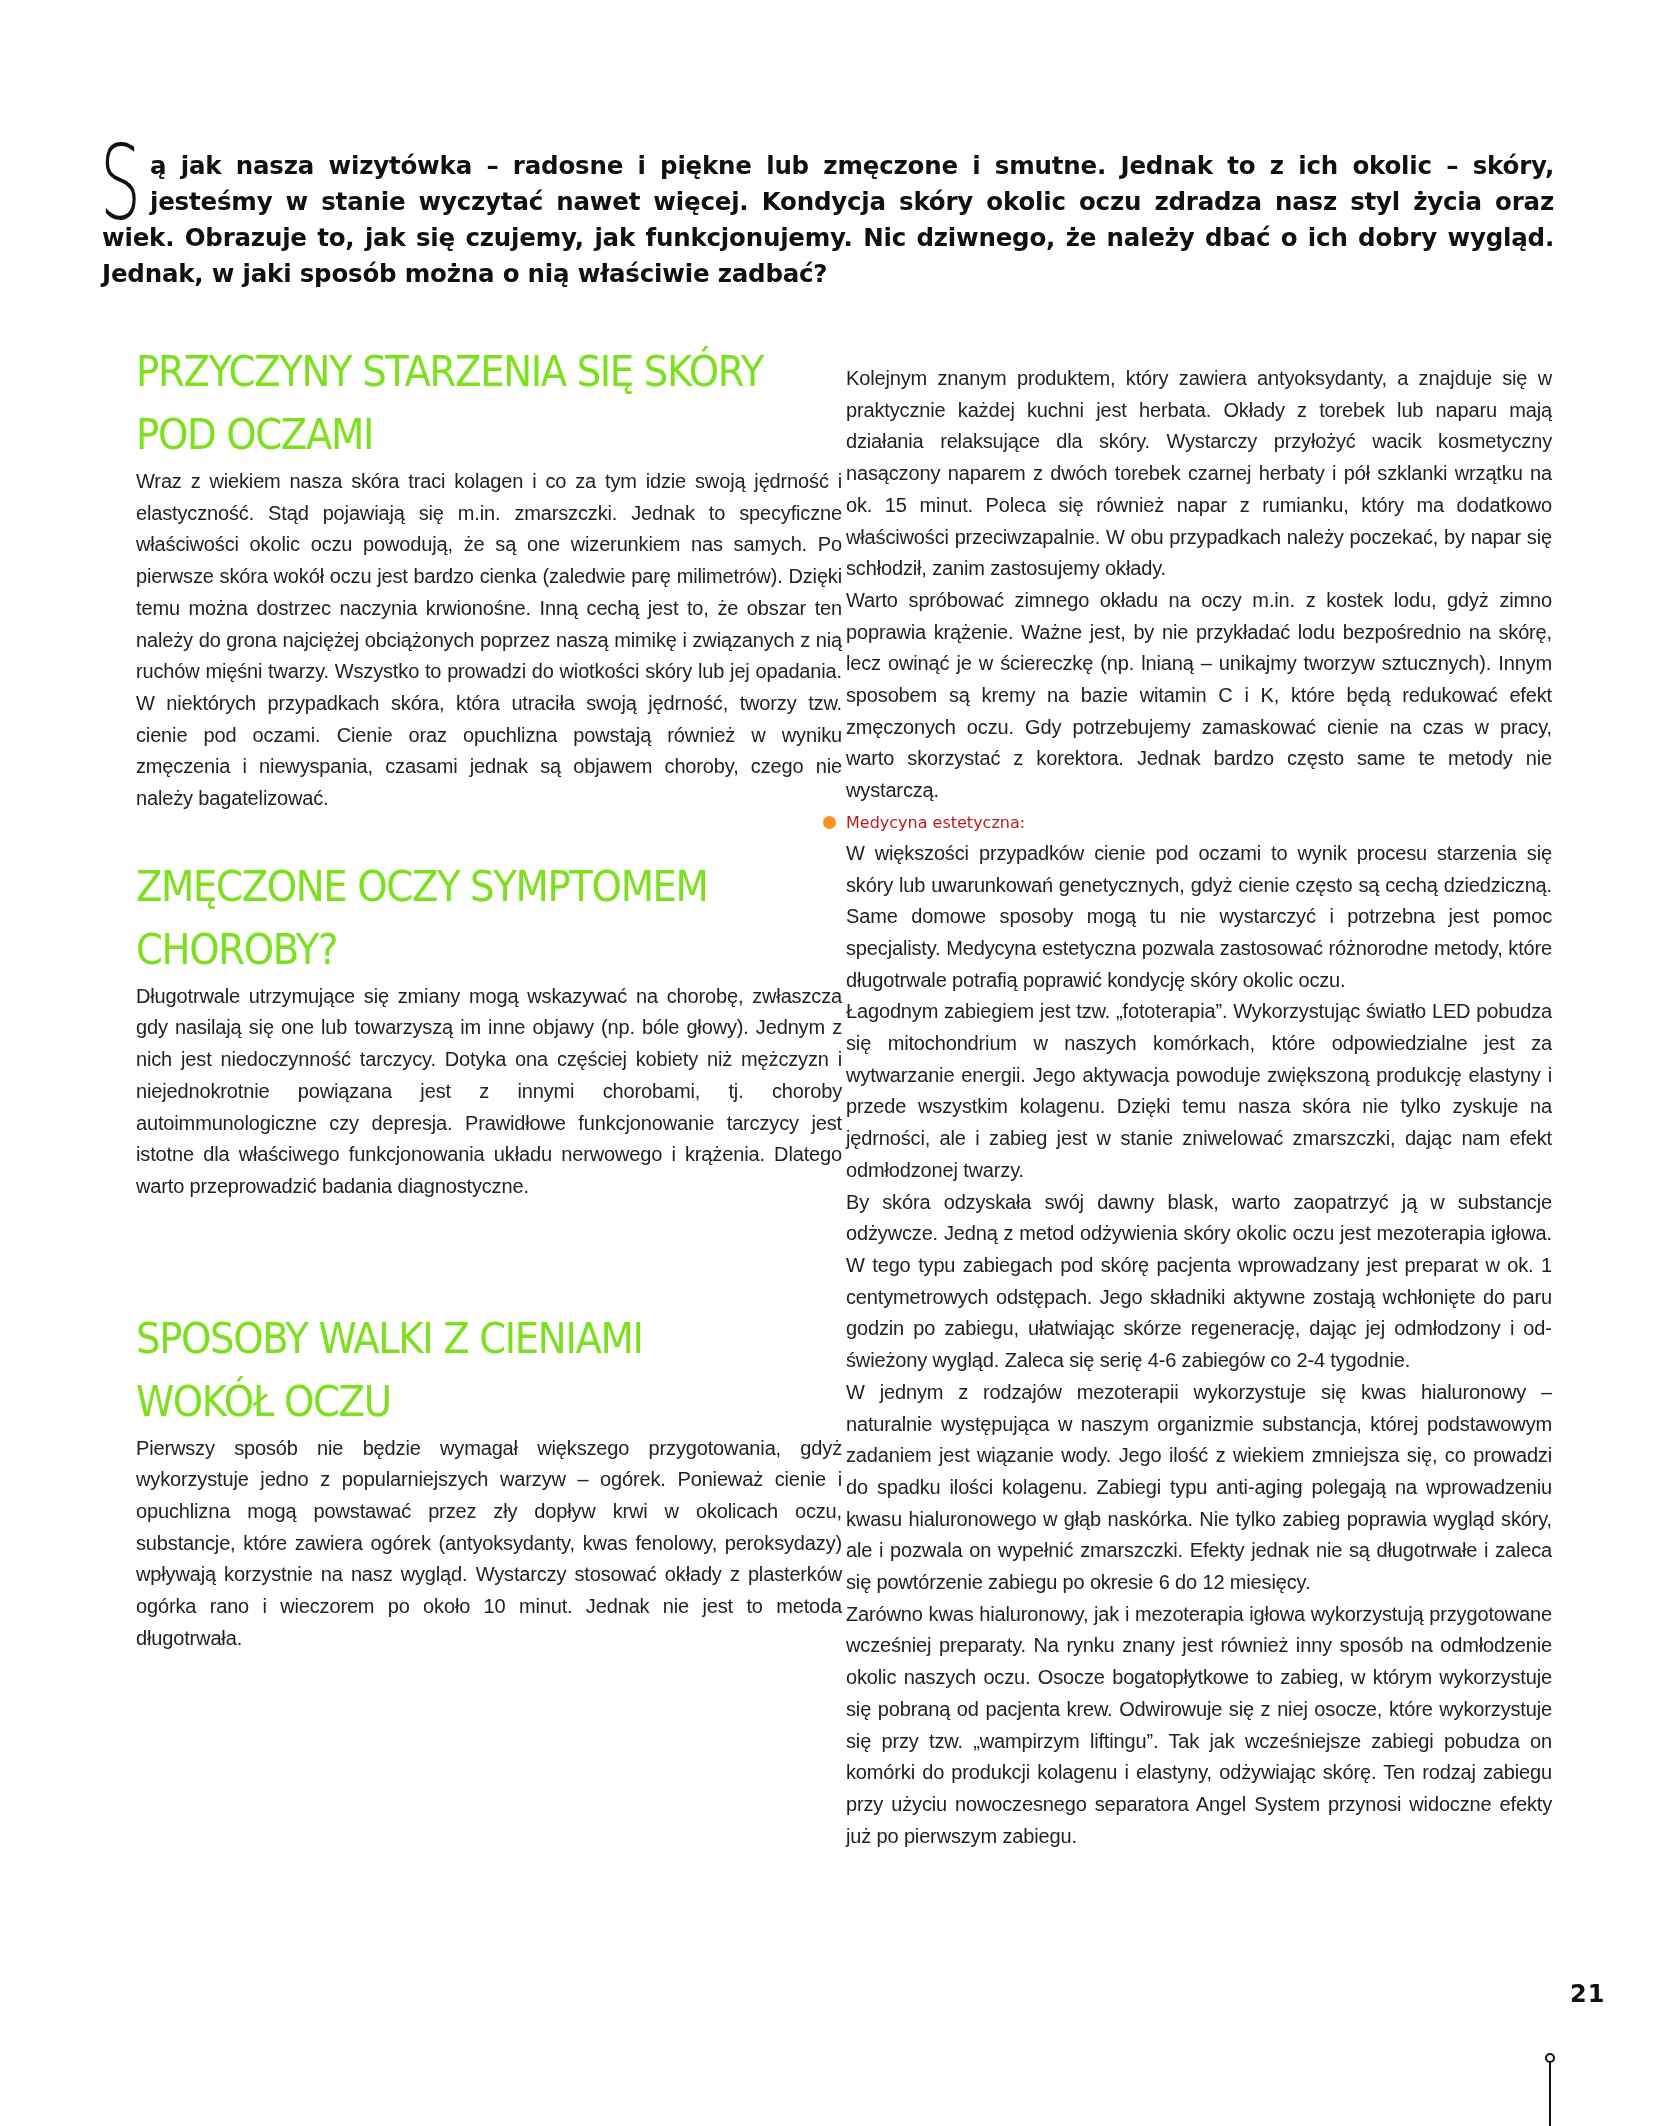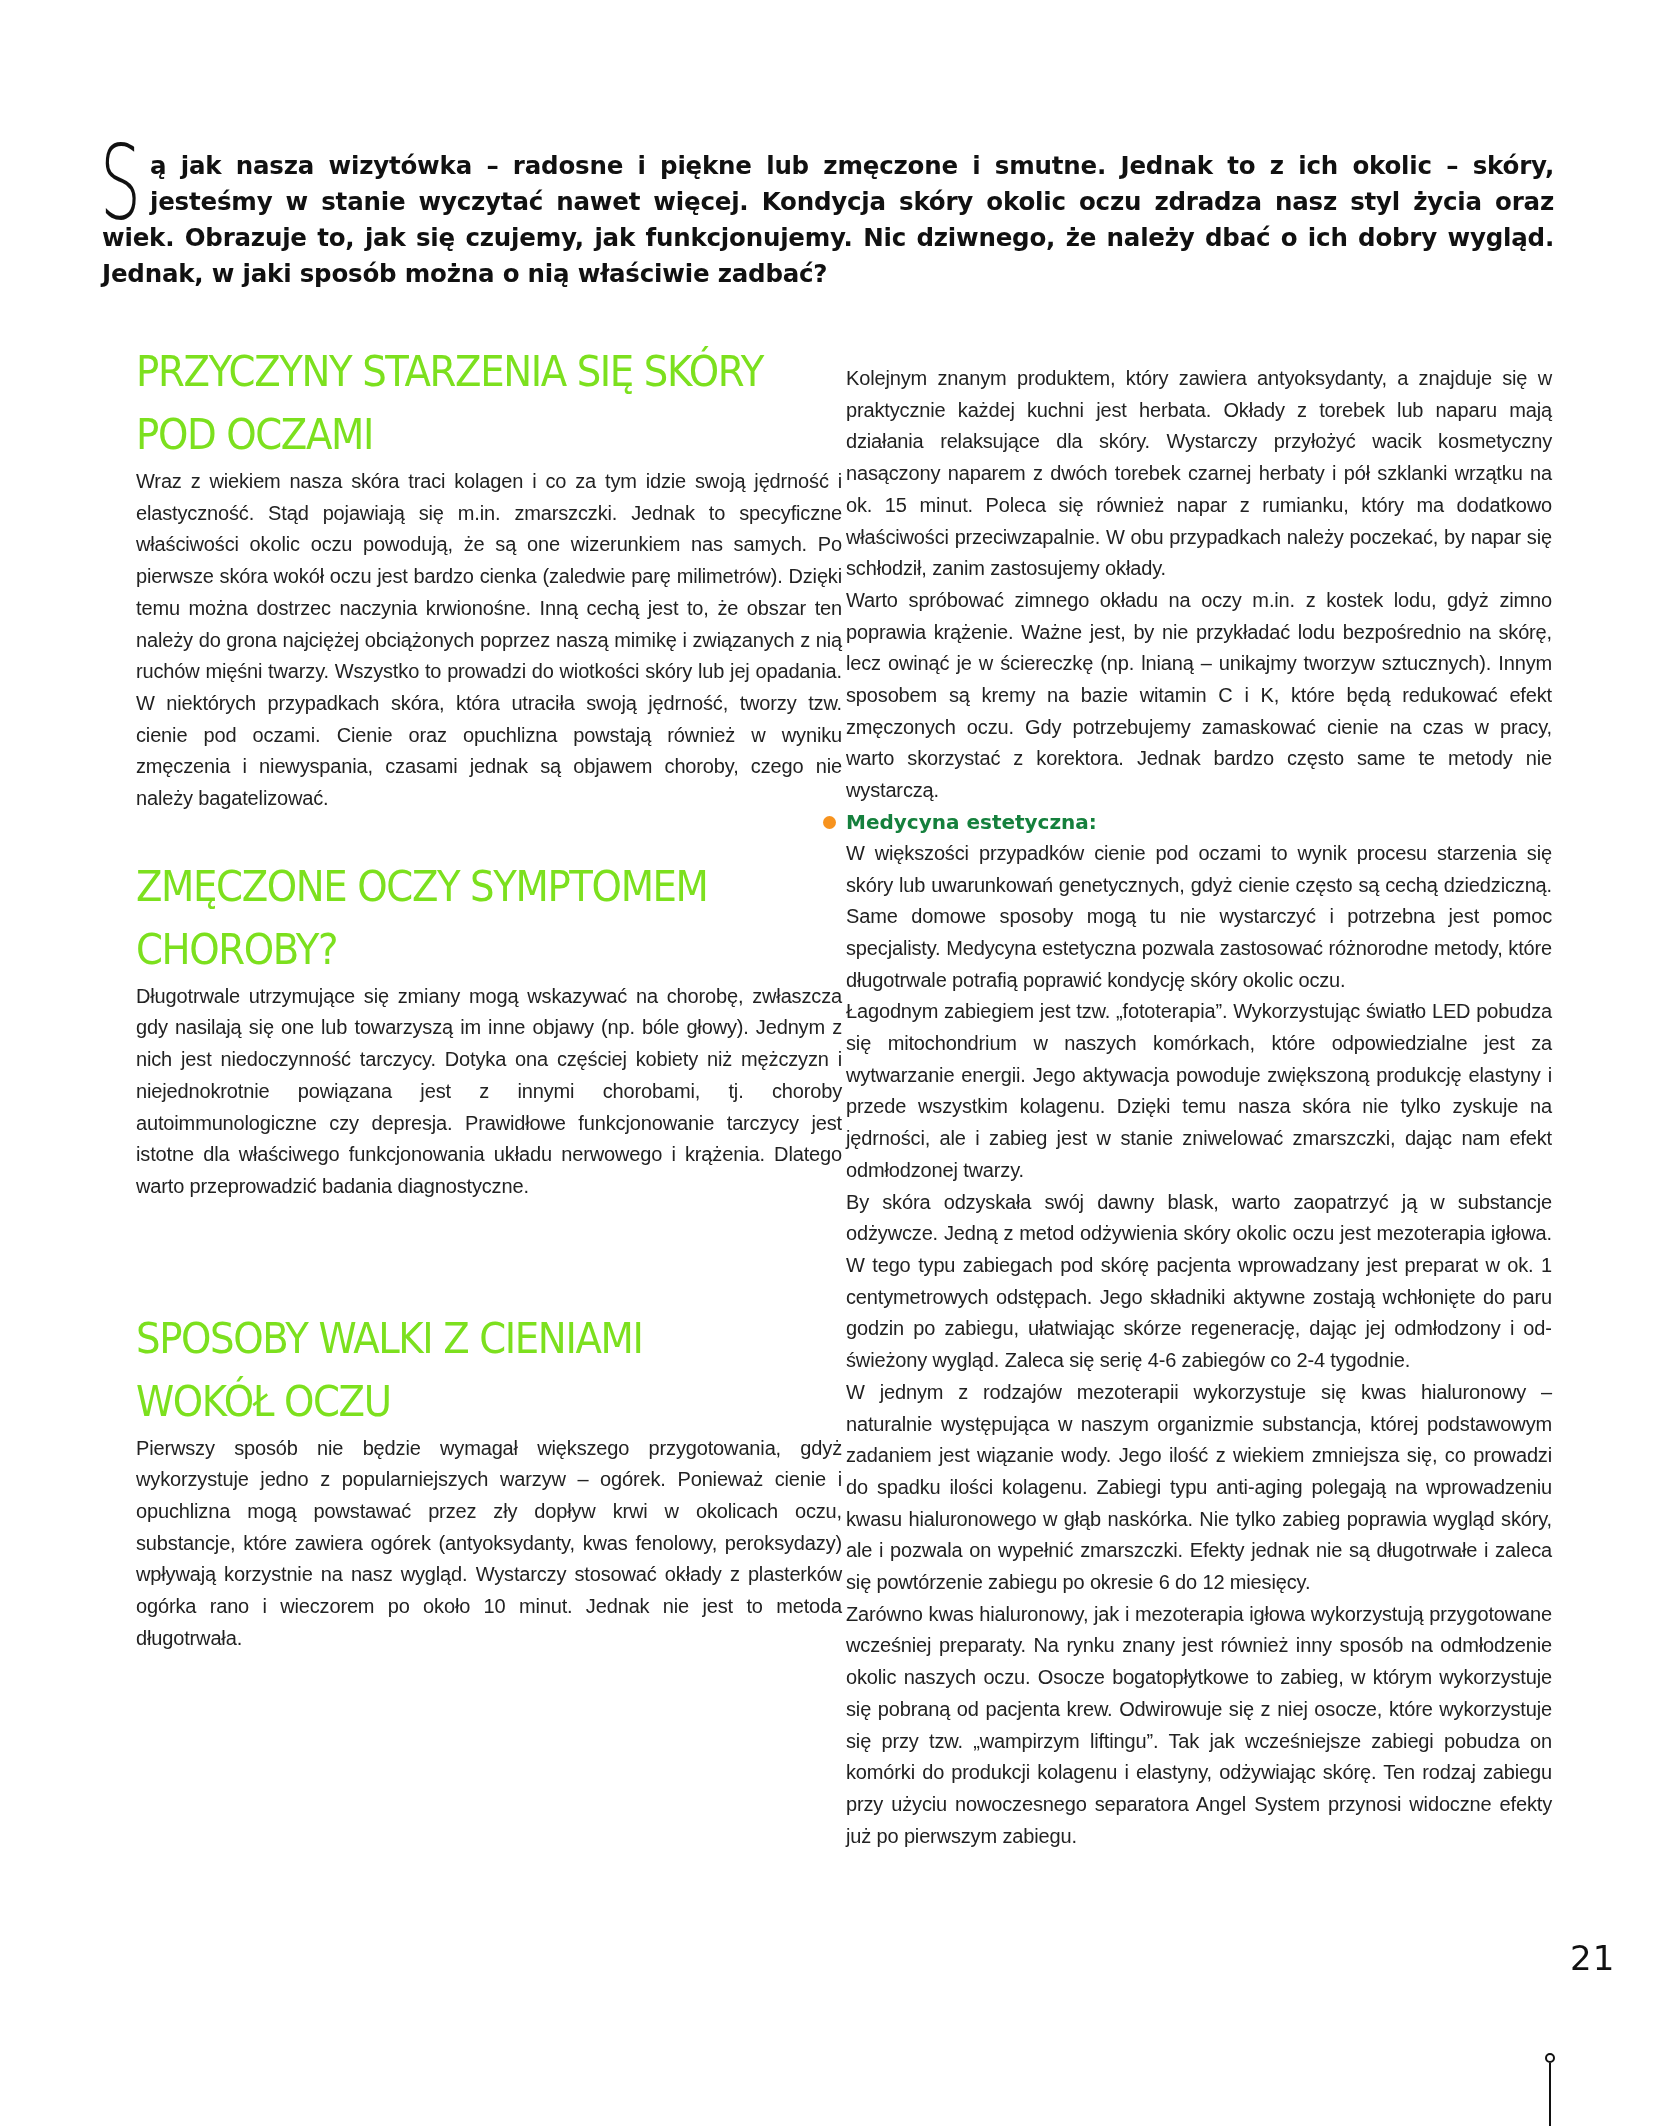--- a/index.html
+++ b/index.html
@@ -28,41 +28,41 @@
     }
     .para {
       font-family: "Liberation Sans", sans-serif; font-size: 20px; line-height: 31.7px;
       color: #222; text-align: justify; letter-spacing: -0.15px; hyphens: manual;
     }
     .gap-small { height: 36px; }
     .gap-mid { height: 32px; }
     .gap-large { height: 64px; }
 
     .sub-heading {
-      position: relative; font-family: "DejaVu Sans", sans-serif; font-weight: bold;
-      font-size: 20px; line-height: 31px; color: #15803d;
+      position: relative; font-family: "DejaVu Sans", sans-serif; font-weight: normal;
+      font-size: 16px; line-height: 31px; color: #b91c1c;
     }
     .bullet-dot {
       position: absolute; left: -23px; top: 9px; width: 13px; height: 13px;
       border-radius: 50%; background: #f7931e;
     }
 
     .page-marker {
       position: absolute; left: 1545px; top: 2053px; width: 10px; height: 73px;
     }
     .page-marker .ring {
       position: absolute; left: 0; top: 0; width: 10px; height: 10px;
       border: 2px solid #111; border-radius: 50%; background: #fff;
     }
     .page-marker .line {
       position: absolute; left: 4px; top: 10px; width: 2px; height: 63px; background: #111;
     }
     .page-number {
-      position: absolute; left: 1570px; top: 1938px; font-family: "DejaVu Sans", sans-serif;
-      font-weight: 400; font-size: 34px; color: #111; letter-spacing: 1px;
+      position: absolute; left: 1570px; top: 1980px; font-family: "DejaVu Sans", sans-serif;
+      font-weight: 700; font-size: 24px; color: #111; letter-spacing: 1px;
     }
   </style>
 </head>
 <body>
 
 <div class="intro">
   <span class="dropcap">S</span>
   <span>ą jak nasza wizytówka – radosne i piękne lub zmęczone i smutne. Jednak to z ich okolic – skóry, jesteśmy w stanie wyczytać nawet więcej. Kondycja skóry okolic oczu zdradza nasz styl życia oraz wiek. Obrazuje to, jak się czujemy, jak funkcjonujemy. Nic dziwnego, że należy dbać o ich dobry wygląd. Jednak, w jaki sposób można o nią właściwie zadbać?</span>
 </div>
 

